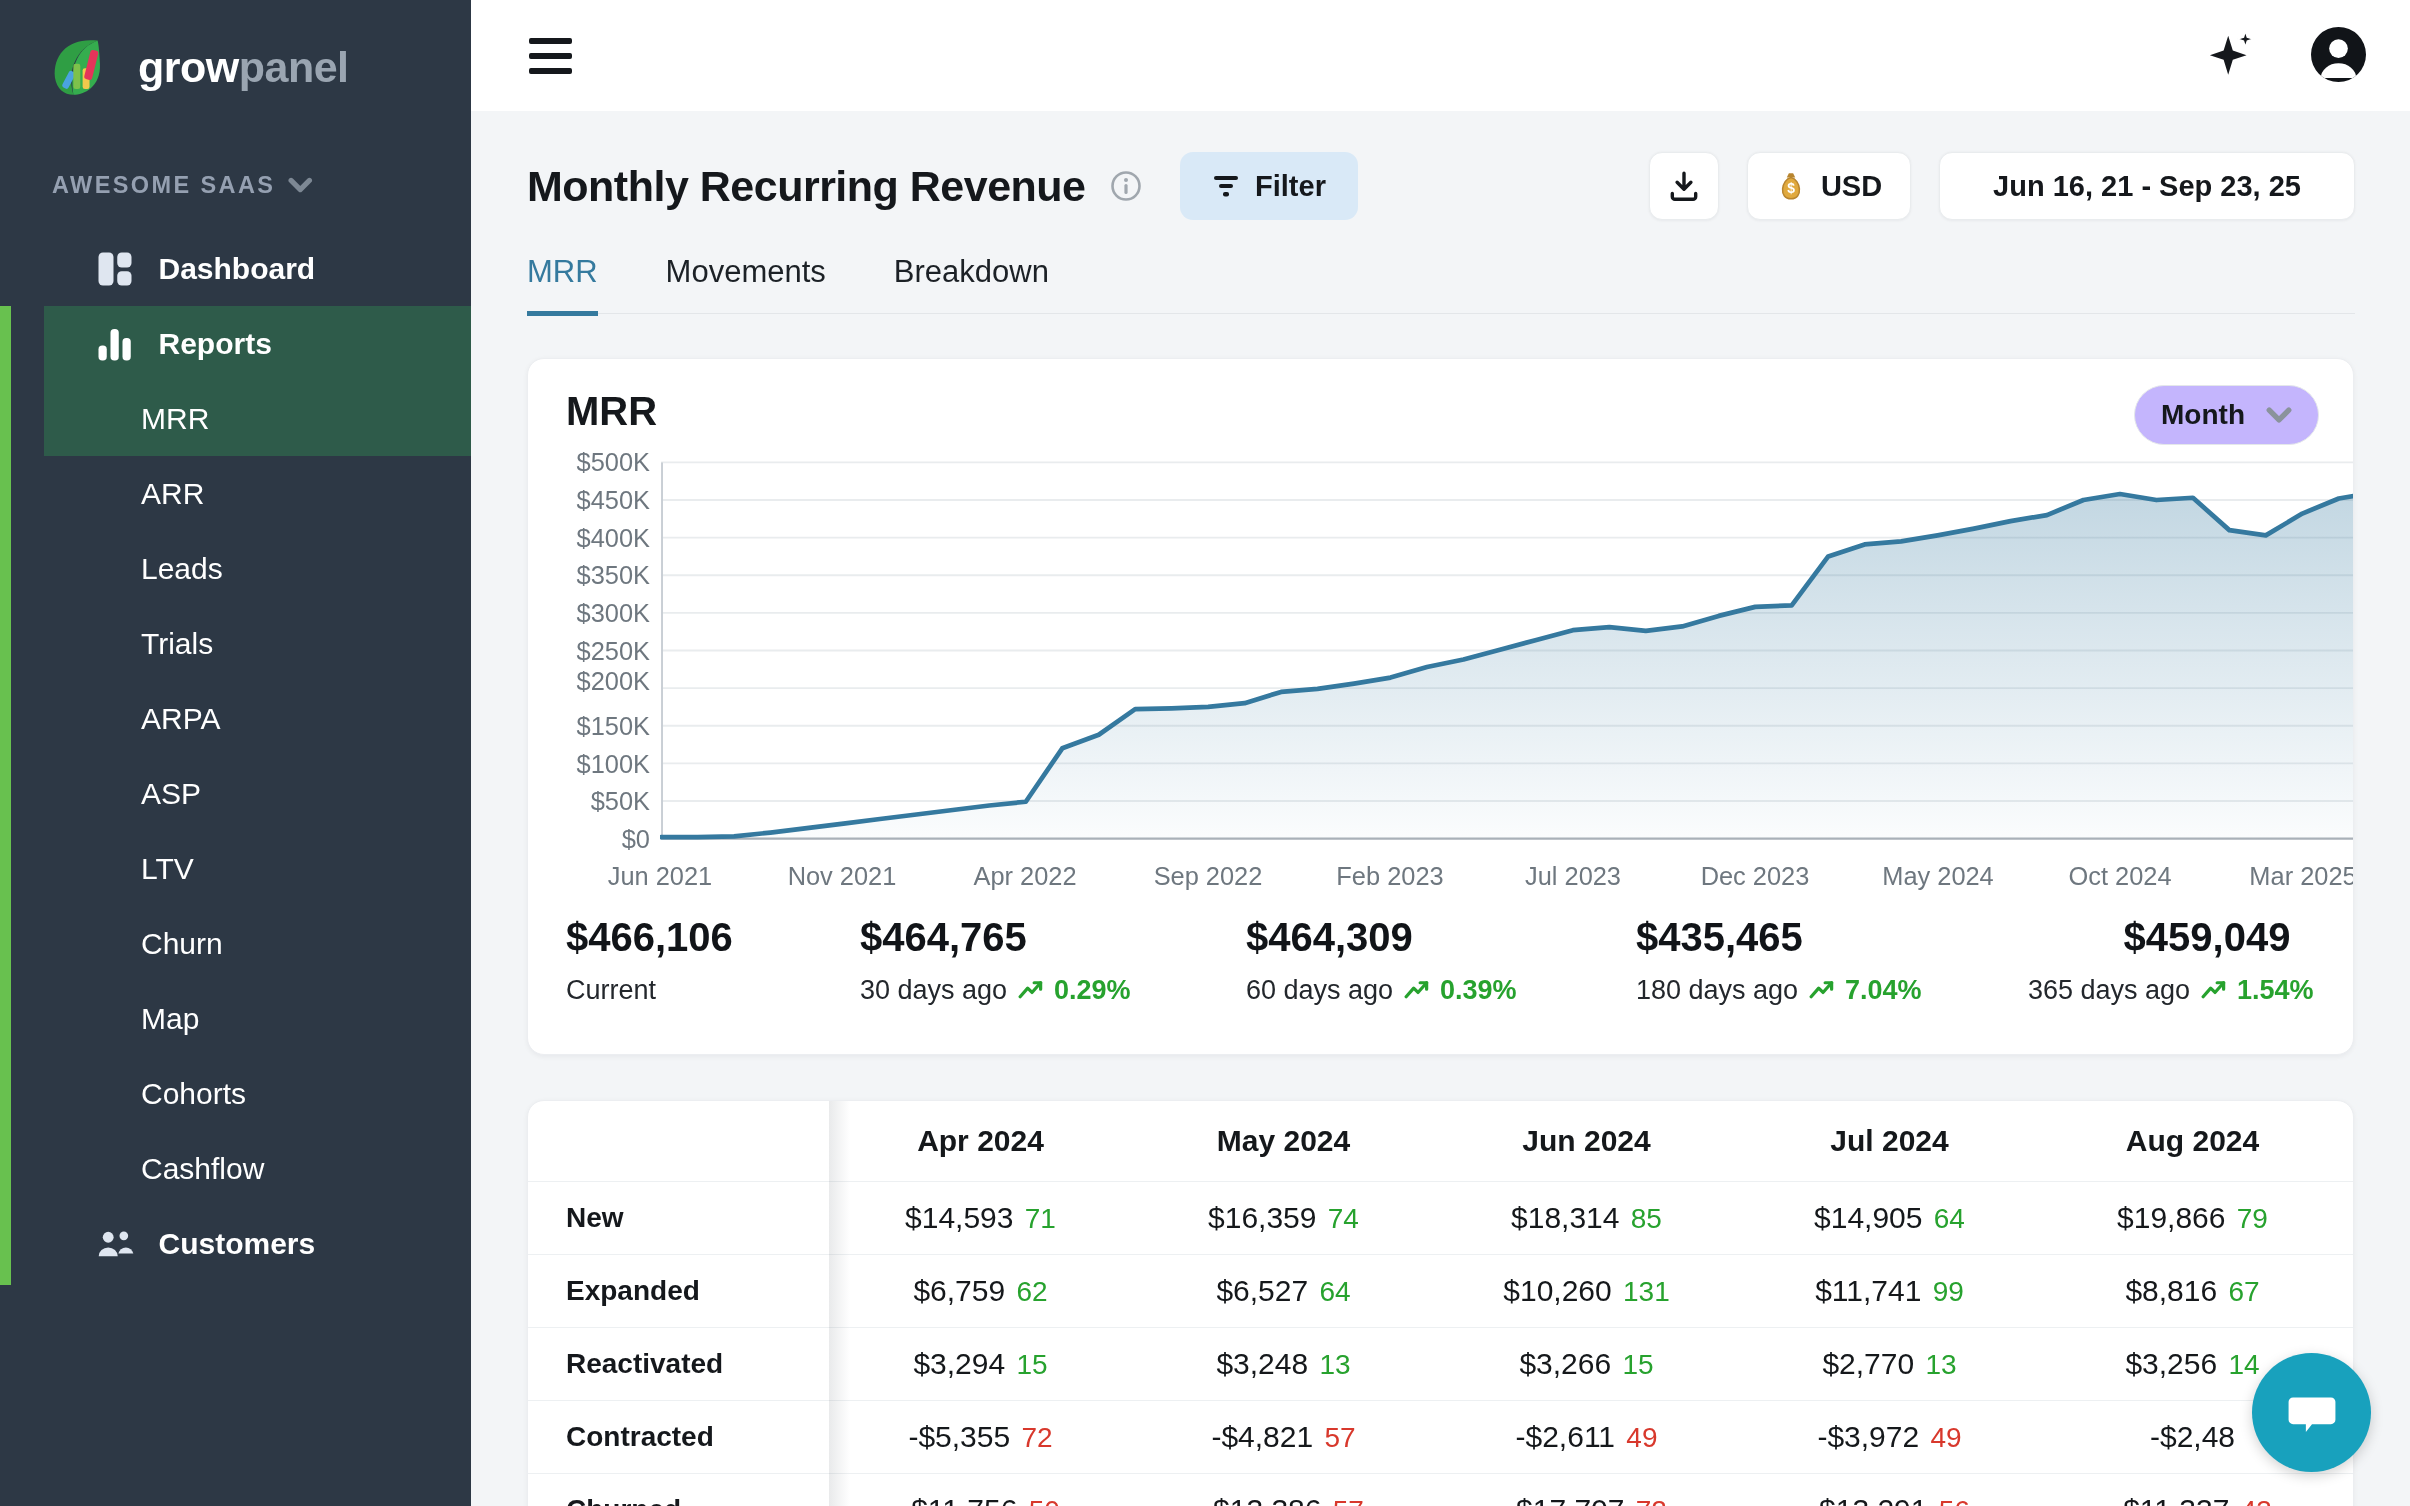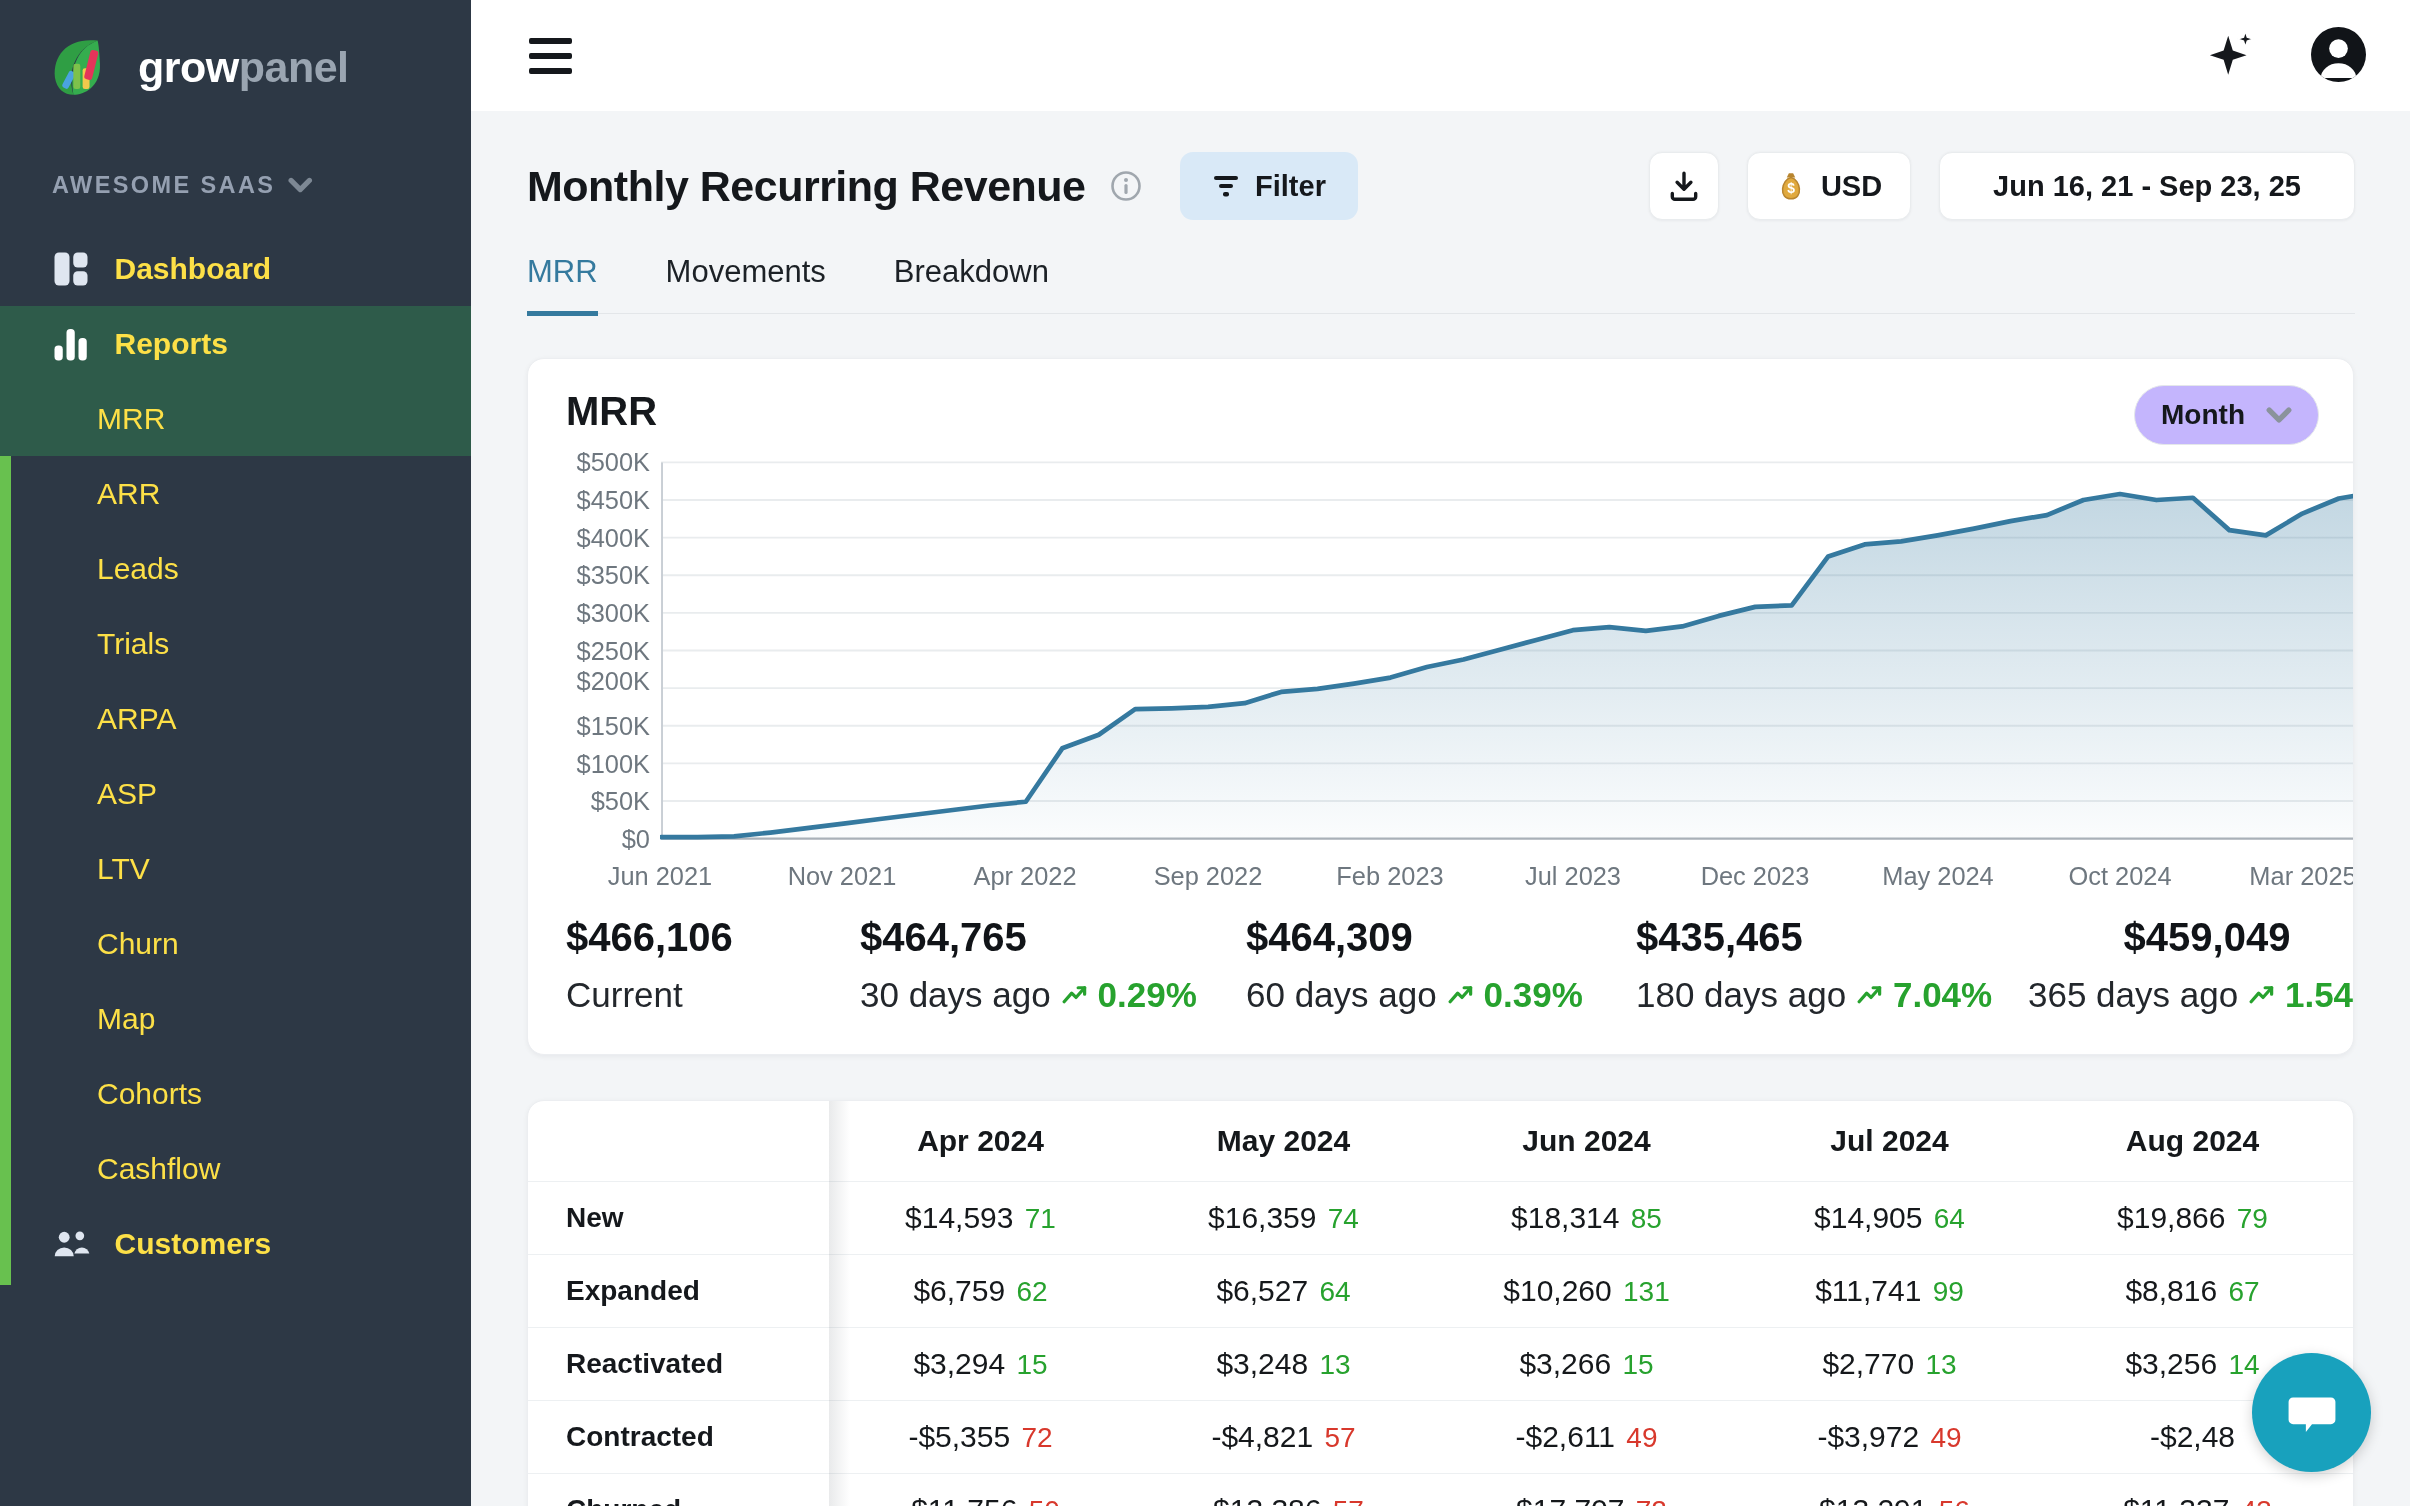--- a/index.html
+++ b/index.html
@@ -12,21 +12,21 @@
   .logo-row { display:flex; align-items:center; gap:31px; padding:36px 0 0 49px; }
   .brand { font-size:43px; font-weight:700; letter-spacing:-0.5px; }
   .brand .b1 { color:#ffffff; }
   .brand .b2 { color:#9aa5b1; }
   .workspace { display:flex; align-items:center; gap:13px; padding:73px 0 0 52px;
     color:#95a0b1; font-size:23.5px; font-weight:700; letter-spacing:2.4px; cursor:pointer; }
   .nav { position:relative; margin-top:32px; }
   .nav-strip { position:absolute; left:0; top:75px; width:11.3px; height:979px;
     background:#68c14f; }
   .nav-item { position:relative; height:75px; display:flex; align-items:center;
-    gap:24.5px; padding-left:52px; color:#fde047; font-size:30px; cursor:pointer; }
+    gap:24.5px; padding-left:52px; color:#ffffff; font-size:30px; cursor:pointer;margin-left:44px; }
   .nav-item.top { font-weight:600; }
   .nav-item.sub { padding-left:97px; font-weight:400; }
   .nav-item.hl { background:#2e5b4a; }
   .nav-ico { width:38px; display:flex; justify-content:center; }
 
   
   .topbar { position:absolute; left:471px; top:0; width:1940px; height:111px;
     background:#ffffff; }
   .hamburger { position:absolute; left:58px; top:38px; width:43px; height:36px;
     display:flex; flex-direction:column; justify-content:space-between; cursor:pointer; }
@@ -73,21 +73,21 @@
     align-items:center; gap:21px; font-size:28px; font-weight:600; color:#15181c;
     cursor:pointer; font-family:"Liberation Sans",sans-serif; }
   #chart-svg { position:absolute; left:132px; top:94px; }
   .ylab { position:absolute; width:105px; text-align:right; font-size:25.4px;
     color:#6e777f; }
   .xlab { position:absolute; width:160px; text-align:center; font-size:25.4px;
     color:#6e777f; top:503px; }
   .stats { position:absolute; left:38px; top:556px; display:flex; }
   .stat .v { font-size:40px; font-weight:700; color:#111418; }
   .stat .l { margin-top:15px; display:flex; align-items:center; gap:11.3px;
-    font-size:35px; color:#23272c; }
+    font-size:27px; color:#23272c; }
   .chg { color:#27a22e; font-weight:600; display:flex; align-items:center; gap:7.5px; }
 
   
   .table-card { position:absolute; left:56px; top:989px; width:1827px; height:565px;
     overflow:hidden; }
   .t-shadow { position:absolute; left:301px; top:0; width:21px; height:100%;
     background:linear-gradient(to right, rgba(40,50,60,.10), rgba(40,50,60,0));
     z-index:2; pointer-events:none; }
   .t-row { position:relative; display:flex; height:73px; align-items:center;
     border-top:1.9px solid #edf0f2; }

